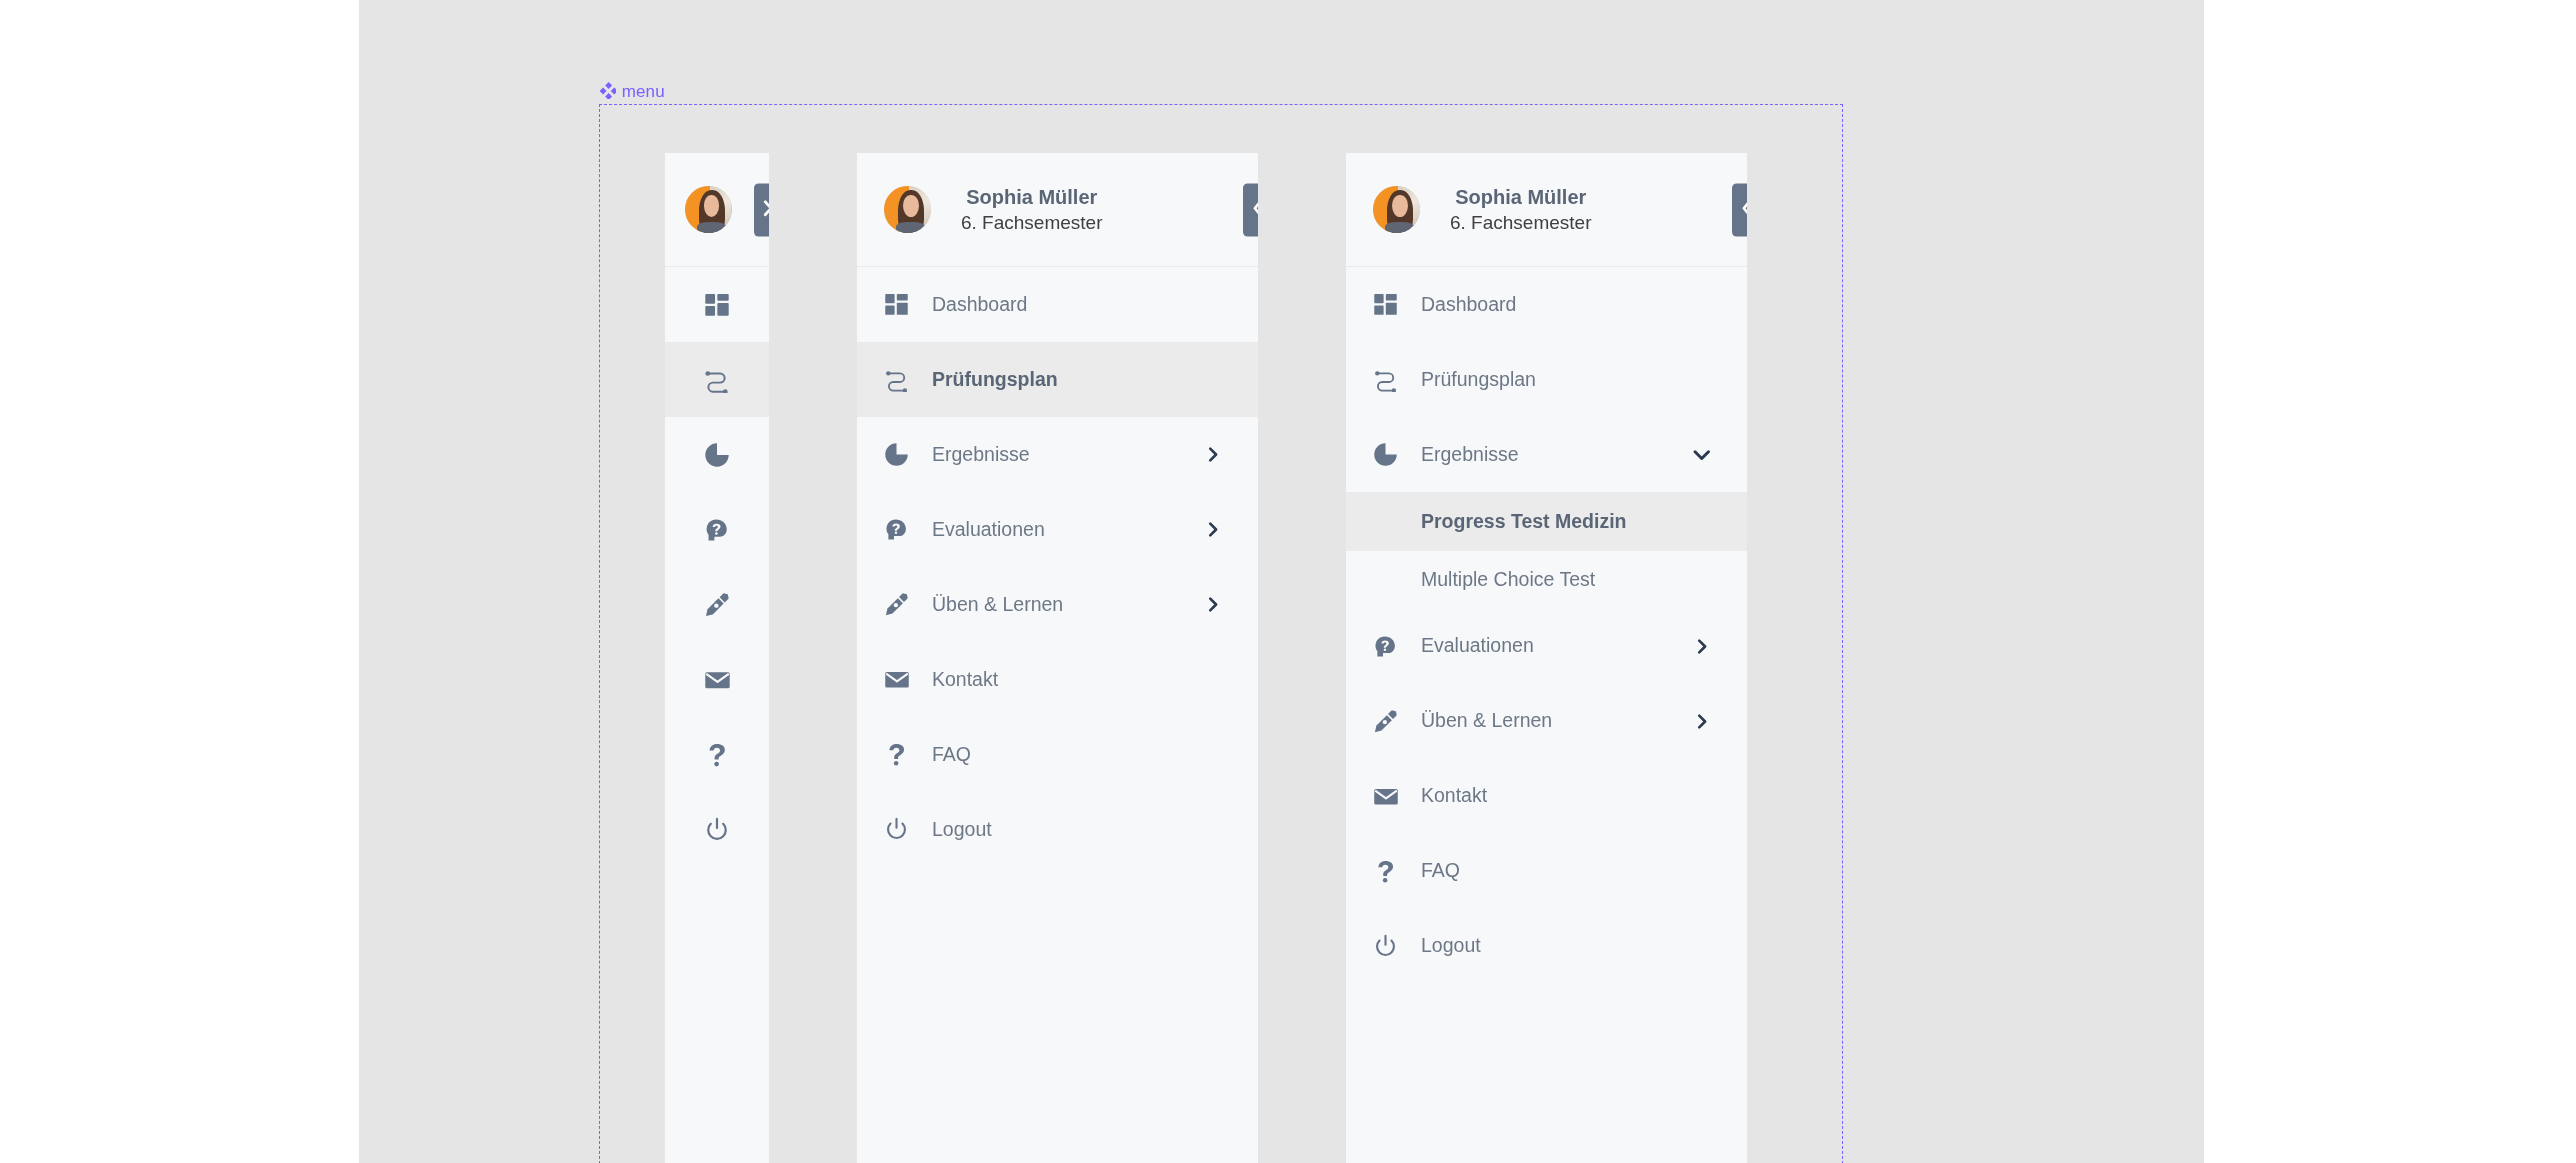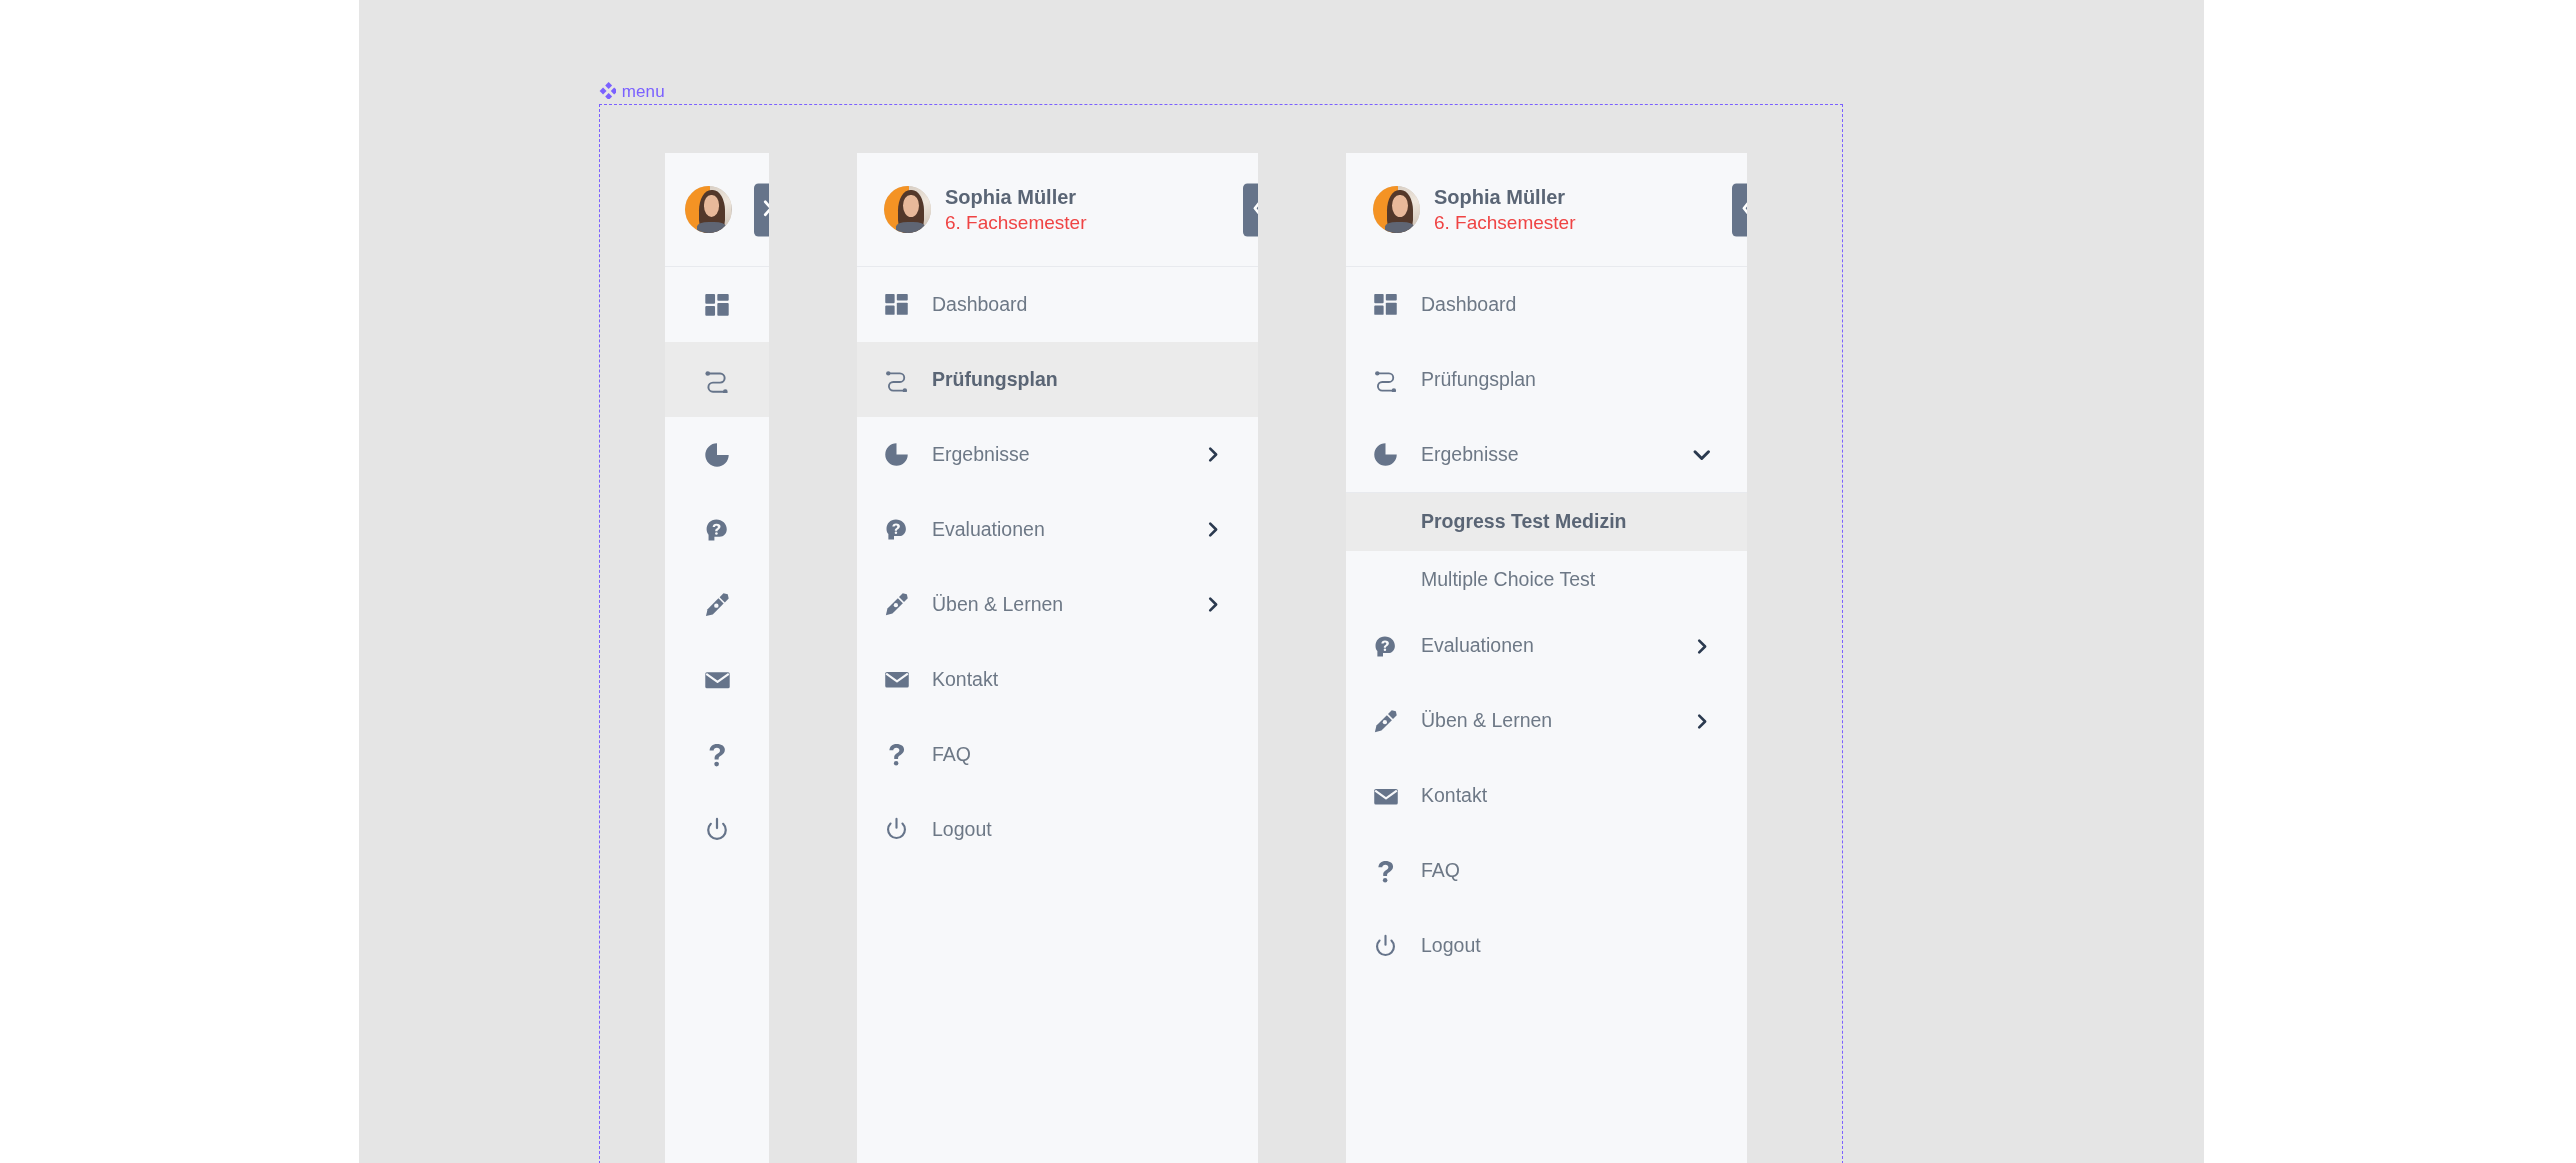--- a/index.html
+++ b/index.html
@@ -123,36 +123,37 @@
   }
   .avatar .av-body {
     position: absolute;
     left: 26%; bottom: 0;
     width: 62%; height: 24%;
     background: #5f6573;
     border-radius: 40% 40% 0 0;
   }
 
   .user-text {
-    margin-left: 14px;
+    margin-left: 30px;
     display: flex;
     flex-direction: column;
     justify-content: center;
     gap: 3.2px;
+    align-items: center;
   }
   .user-name {
     font-size: 20px;
     font-weight: bold;
     color: #5a6575;
     line-height: 1.12;
     white-space: nowrap;
   }
   .user-sub {
     font-size: 19px;
-    color: #ef4444;
+    color: #404040;
     line-height: 1.12;
     white-space: nowrap;
   }
 
   
   .toggle-btn {
     position: absolute;
     top: 50%;
     transform: translateY(-50%);
     width: 29px;

